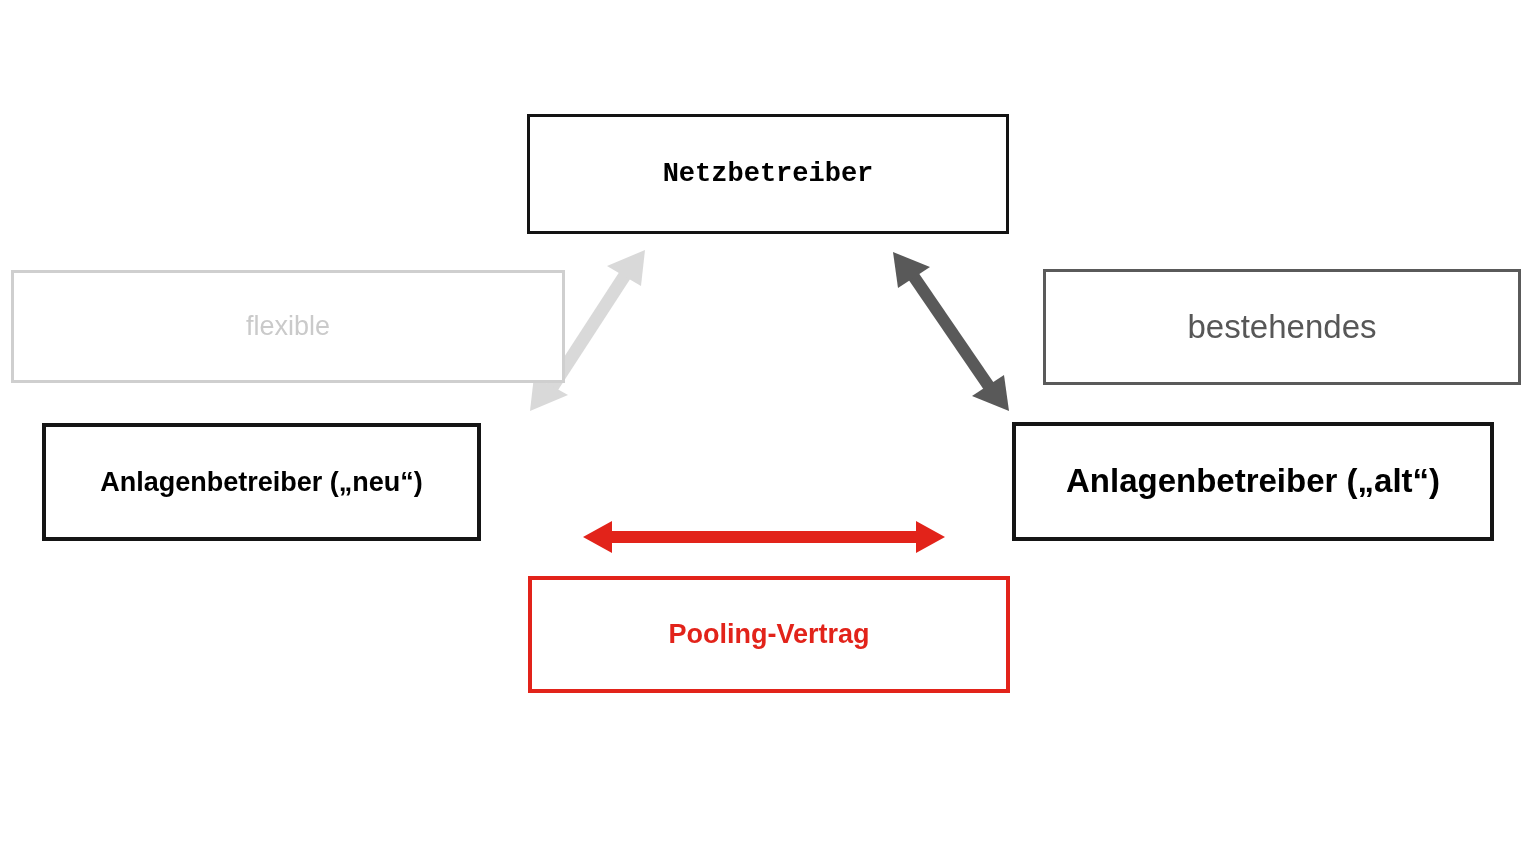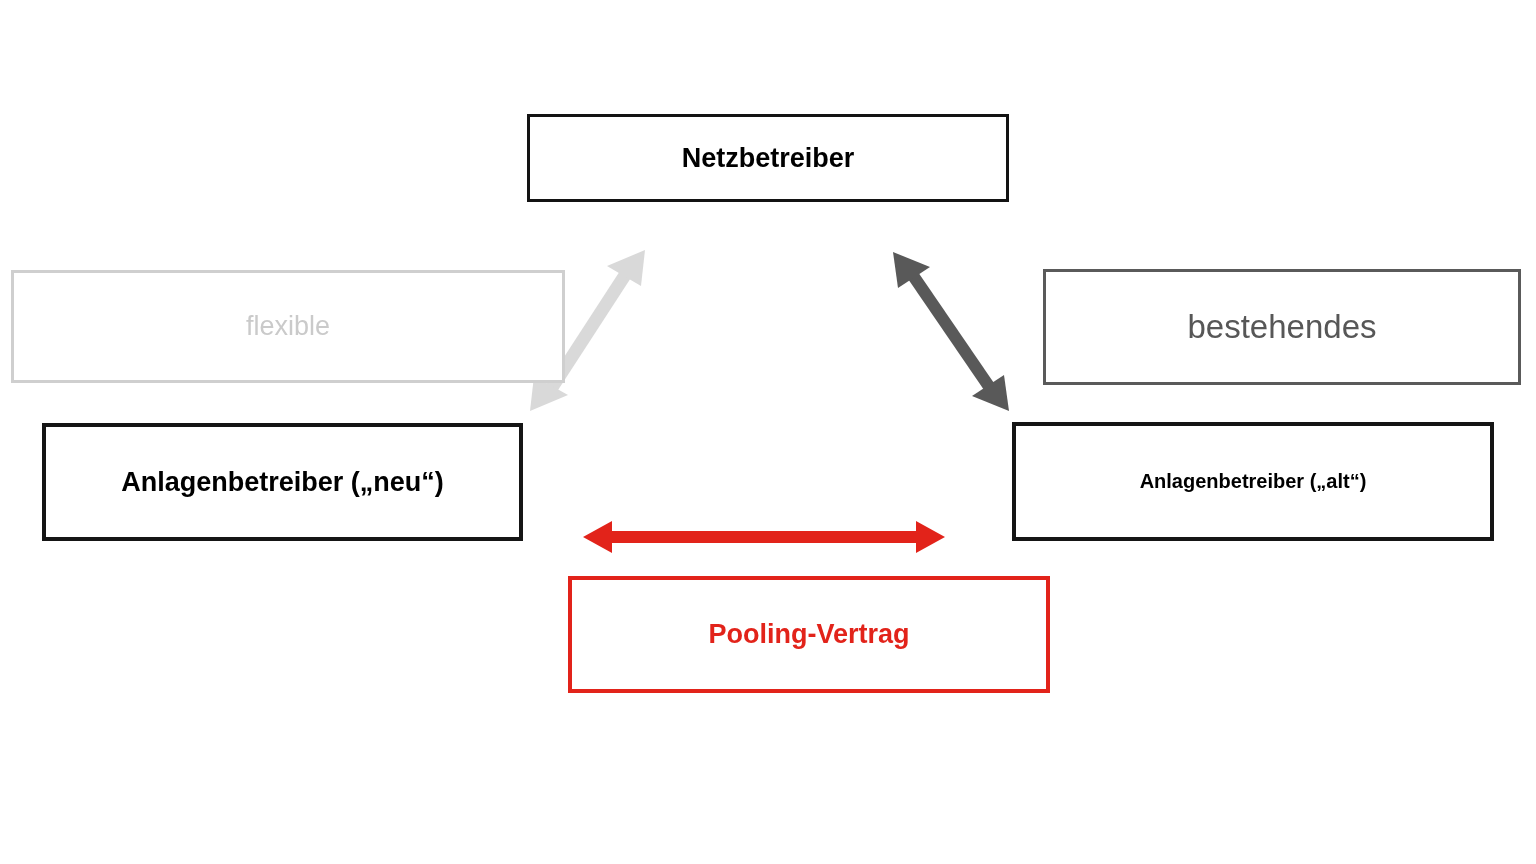--- a/index.html
+++ b/index.html
@@ -26,25 +26,26 @@
     text-align: center;
     background: #ffffff;
     line-height: 1.22;
   }
 
   
   .node-netzbetreiber {
     left: 527px;
     top: 114px;
     width: 482px;
-    height: 88px;
+    height: 120px;
     border: 3px solid #131313;
     color: #000000;
     font-weight: bold;
     font-size: 27px;
+    font-family: Liberation Mono, monospace;
   }
 
   
   .node-flexible {
     left: 11px;
     top: 270px;
     width: 554px;
     height: 113px;
     border: 3px solid #cfcfcf;
     color: #cacaca;
@@ -61,51 +62,50 @@
     border: 3px solid #5a5a5a;
     color: #575757;
     font-weight: normal;
     font-size: 33px;
   }
 
   
   .node-neu {
     left: 42px;
     top: 423px;
-    width: 481px;
+    width: 439px;
     height: 118px;
     border: 4px solid #151515;
     color: #000000;
     font-weight: bold;
     font-size: 27px;
   }
 
   
   .node-alt {
     left: 1012px;
     top: 422px;
     width: 482px;
     height: 119px;
     border: 4px solid #151515;
     color: #000000;
     font-weight: bold;
-    font-size: 20px;
+    font-size: 33px;
   }
 
   
   .node-pooling {
     left: 528px;
     top: 576px;
     width: 482px;
     height: 117px;
     border: 4px solid #e2231a;
     color: #e2231a;
     font-weight: bold;
     font-size: 27px;
-    margin-left: 40px;
   }
 
   .arrow-layer {
     position: absolute;
     left: 0;
     top: 0;
     width: 1536px;
     height: 864px;
     pointer-events: none;
   }

